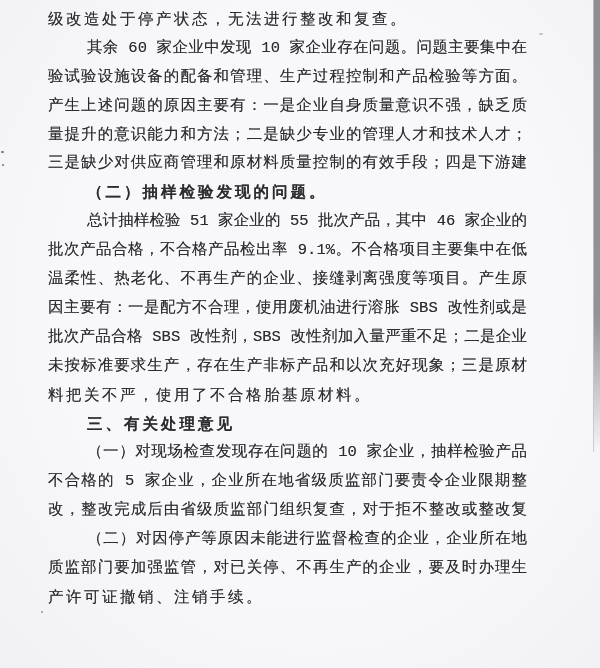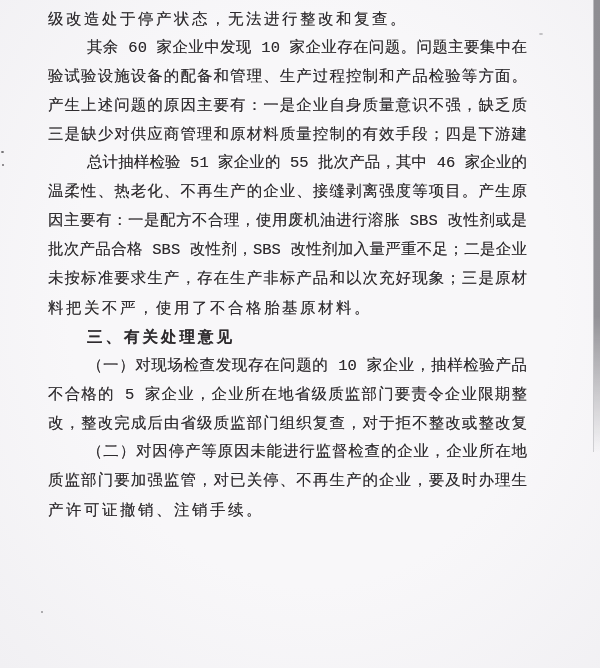--- a/index.html
+++ b/index.html
@@ -62,22 +62,25 @@
 </head>
 <body>
 
 <div class="page">
 
   <div class="text-col">
     <div class="line">级改造处于停产状态，无法进行整改和复查。</div>
     <div class="line indent fill">其余 60 家企业中发现 10 家企业存在问题。问题主要集中在检</div>
     <div class="line fill">验试验设施设备的配备和管理、生产过程控制和产品检验等方面。</div>
     <div class="line fill">产生上述问题的原因主要有：一是企业自身质量意识不强，缺乏质</div>
+    <div class="line fill">量提升的意识能力和方法；二是缺少专业的管理人才和技术人才；</div>
     <div class="line fill">三是缺少对供应商管理和原材料质量控制的有效手段；四是下游建</div>
+    <div class="line indent heading">（二）抽样检验发现的问题。</div>
     <div class="line indent fill">总计抽样检验 51 家企业的 55 批次产品，其中 46 家企业的 50</div>
+    <div class="line fill">批次产品合格，不合格产品检出率 9.1%。不合格项目主要集中在低</div>
     <div class="line fill">温柔性、热老化、不再生产的企业、接缝剥离强度等项目。产生原</div>
     <div class="line fill">因主要有：一是配方不合理，使用废机油进行溶胀 SBS 改性剂或是</div>
     <div class="line fill">批次产品合格 SBS 改性剂，SBS 改性剂加入量严重不足；二是企业</div>
     <div class="line fill">未按标准要求生产，存在生产非标产品和以次充好现象；三是原材</div>
     <div class="line">料把关不严，使用了不合格胎基原材料。</div>
     <div class="line indent heading">三、有关处理意见</div>
     <div class="line indent fill">（一）对现场检查发现存在问题的 10 家企业，抽样检验产品</div>
     <div class="line fill">不合格的 5 家企业，企业所在地省级质监部门要责令企业限期整</div>
     <div class="line fill">改，整改完成后由省级质监部门组织复查，对于拒不整改或整改复</div>
     <div class="line indent fill">（二）对因停产等原因未能进行监督检查的企业，企业所在地</div>

